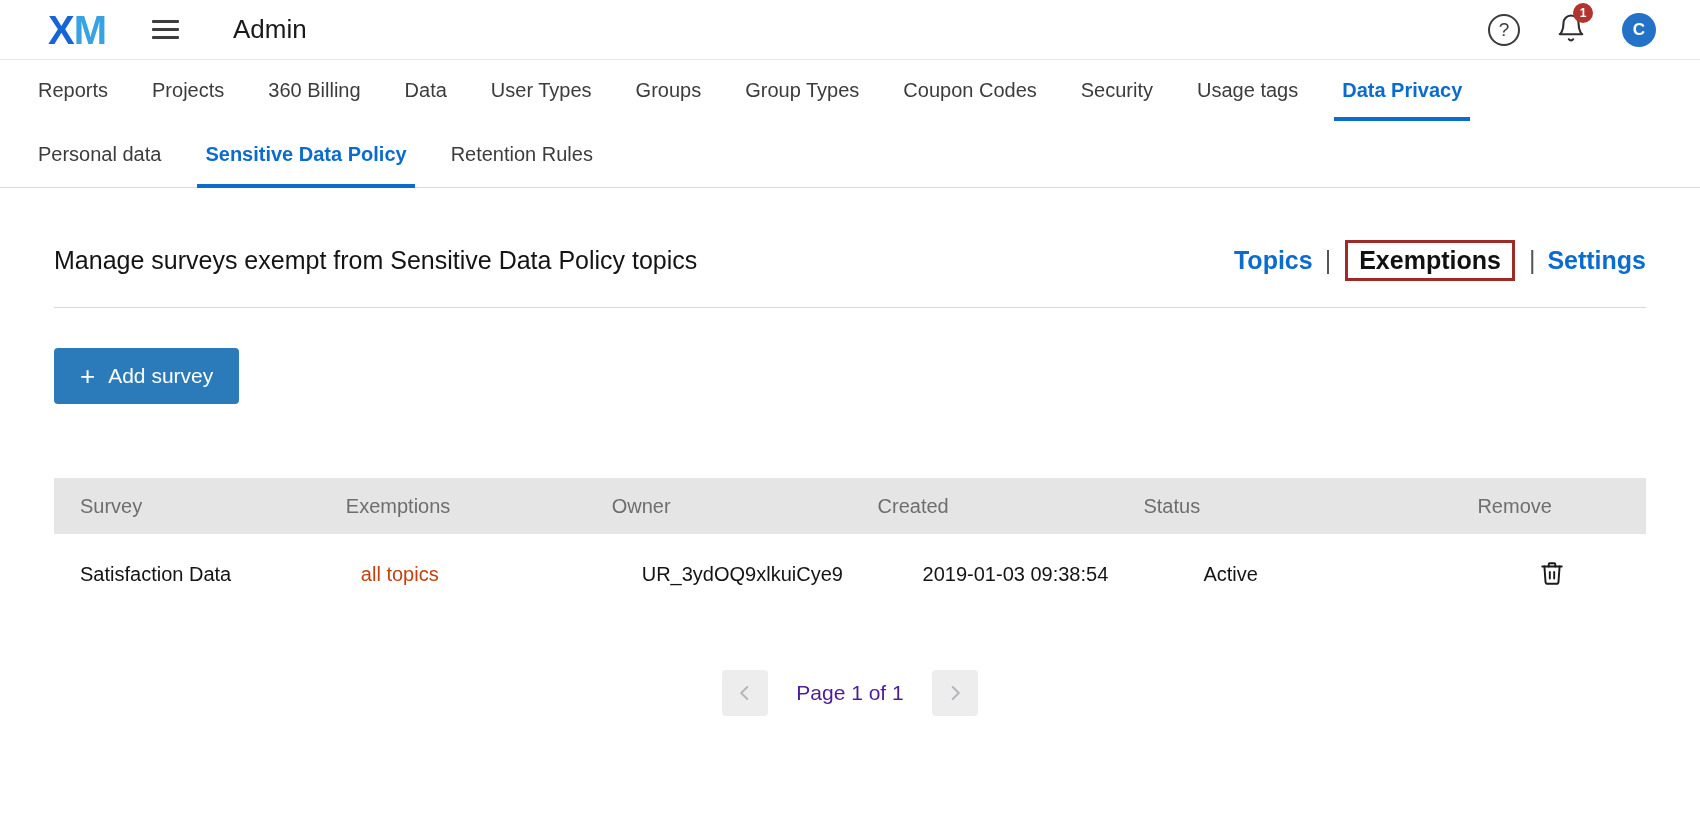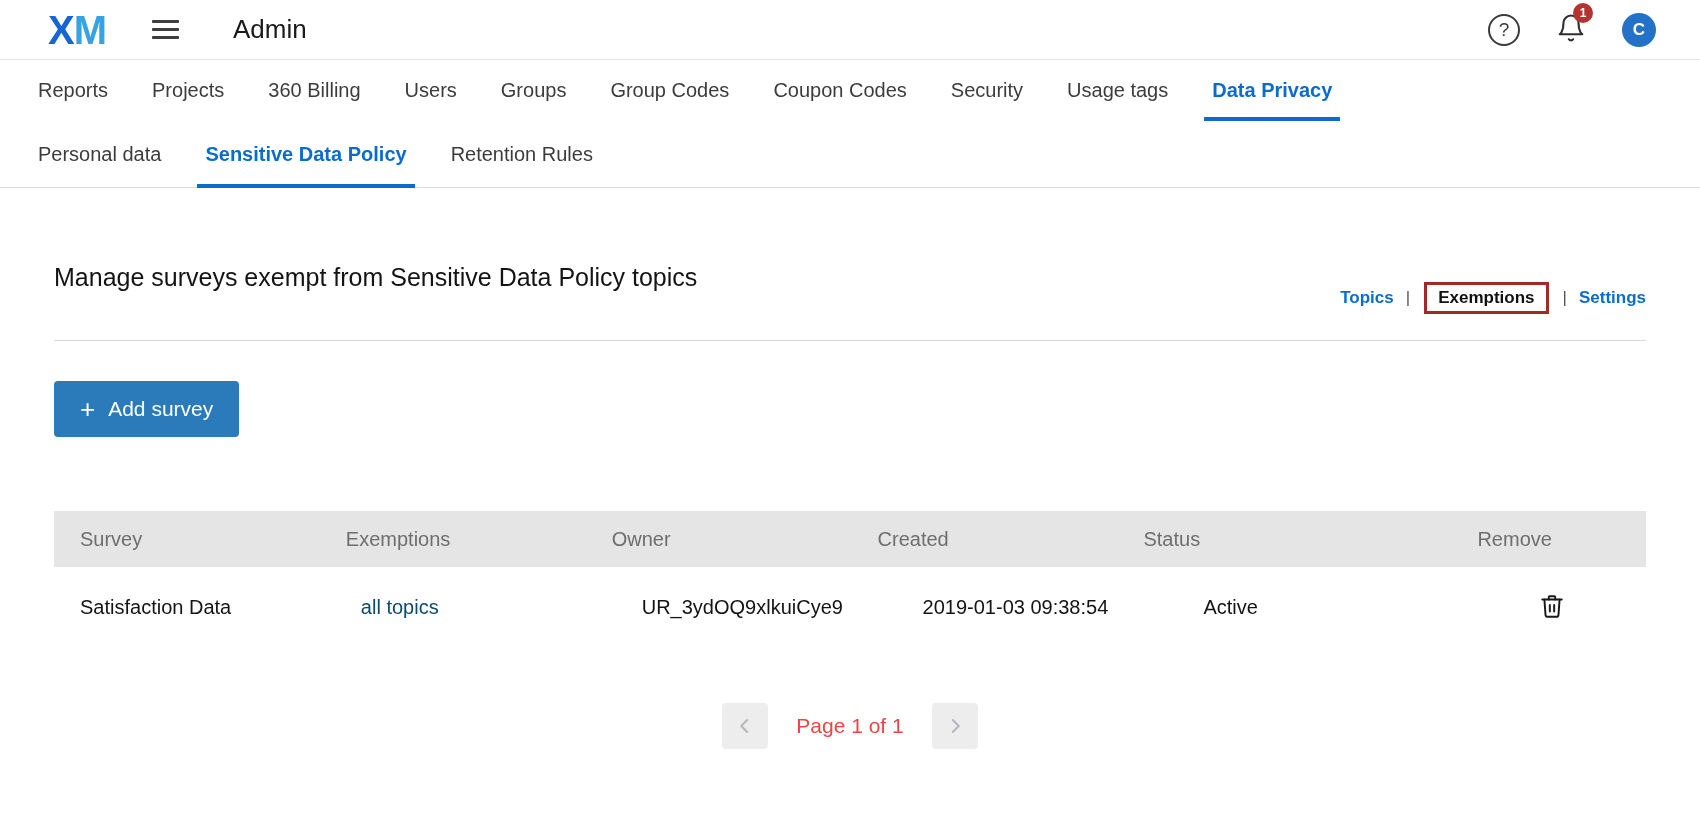--- a/index.html
+++ b/index.html
@@ -39,48 +39,48 @@
   .subnav-item { display: flex; align-items: center; padding: 0 22px; font-size: 20px;
     color: #3c3c3c; position: relative; cursor: pointer; white-space: nowrap; }
   .subnav-item.active { color: #0b6cce; font-weight: 700; }
   .subnav-item.active::after { content: ""; position: absolute; left: 14px; right: 14px;
     bottom: -1px; height: 4px; background: #0b6cce; }
 
   
   .content { padding: 0 54px; }
   .heading-row { margin-top: 52px; display: flex; align-items: center; justify-content: space-between; }
   .page-heading { font-size: 25px; font-weight: 400; color: #141414; }
-  .view-links { display: flex; align-items: center; font-size: 17px; gap: 12px; margin-top: 42px; }
+  .view-links { display: flex; align-items: center; font-size: 25px; gap: 12px; }
   .view-link { color: #0b6cce; font-weight: 600; cursor: pointer; }
   .view-sep { color: #555; font-weight: 400; }
   .view-link-exemptions { color: #111; font-weight: 700; border: 3px solid #a02a28;
     padding: 3px 11px; margin: 0 2px; cursor: pointer; }
 
   .divider { margin-top: 26px; border-top: 1px solid #d8d8d8; }
 
   .add-btn { margin-top: 40px; display: inline-flex; align-items: center; gap: 13px;
     background: #2b7bba; color: #fff; font-size: 21px; padding: 0 26px; height: 56px;
     border: none; border-radius: 4px; cursor: pointer; font-family: "Liberation Sans", sans-serif; }
   .add-btn .plus { font-size: 26px; font-weight: 400; line-height: 1; }
 
   
   .table { margin-top: 74px; }
   .thead, .trow { display: grid; grid-template-columns: 16.7% 16.7% 16.7% 16.7% 16.7% 1fr; align-items: center; }
   .thead { background: #e5e5e5; height: 56px; color: #6e6e6e; font-size: 20px; }
   .thead > div, .trow > div { padding-left: 26px; }
   .thead .col-remove, .trow .col-remove { text-align: center; padding-left: 0; }
   .trow { height: 80px; font-size: 20px; color: #141414; gap: 15px; }
-  .cell-link { color: #0c4a6e; cursor: pointer; }
+  .cell-link { color: #c2410c; cursor: pointer; }
   .trash-btn { background: none; border: none; cursor: pointer; padding: 4px; }
 
   
   .pagination { margin-top: 56px; display: flex; align-items: center; justify-content: center; gap: 28px; }
   .page-btn { width: 46px; height: 46px; background: #ededee; border: none; border-radius: 4px;
     display: flex; align-items: center; justify-content: center; cursor: pointer; }
-  .page-label { font-size: 21px; color: #ef4444; }
+  .page-label { font-size: 21px; color: #4c1d95; }
 </style>
 </head>
 <body>
 
 <header class="topbar">
   <div class="logo">
     <span class="x">X</span><span class="m">M</span>
   </div>
   <div class="hamburger">
     <span></span>
@@ -98,23 +98,24 @@
       <span class="badge">1</span>
     </div>
     <div class="avatar">C</div>
   </div>
 </header>
 
 <nav class="nav">
   <div class="nav-item">Reports</div>
   <div class="nav-item">Projects</div>
   <div class="nav-item">360 Billing</div>
-  <div class="nav-item">Users</div>
+  <div class="nav-item">Data</div>
+  <div class="nav-item">User Types</div>
   <div class="nav-item">Groups</div>
-  <div class="nav-item">Group Codes</div>
+  <div class="nav-item">Group Types</div>
   <div class="nav-item">Coupon Codes</div>
   <div class="nav-item">Security</div>
   <div class="nav-item">Usage tags</div>
   <div class="nav-item active">Data Privacy</div>
 </nav>
 
 <nav class="subnav">
   <div class="subnav-item">Personal data</div>
   <div class="subnav-item active">Sensitive Data Policy</div>
   <div class="subnav-item">Retention Rules</div>

